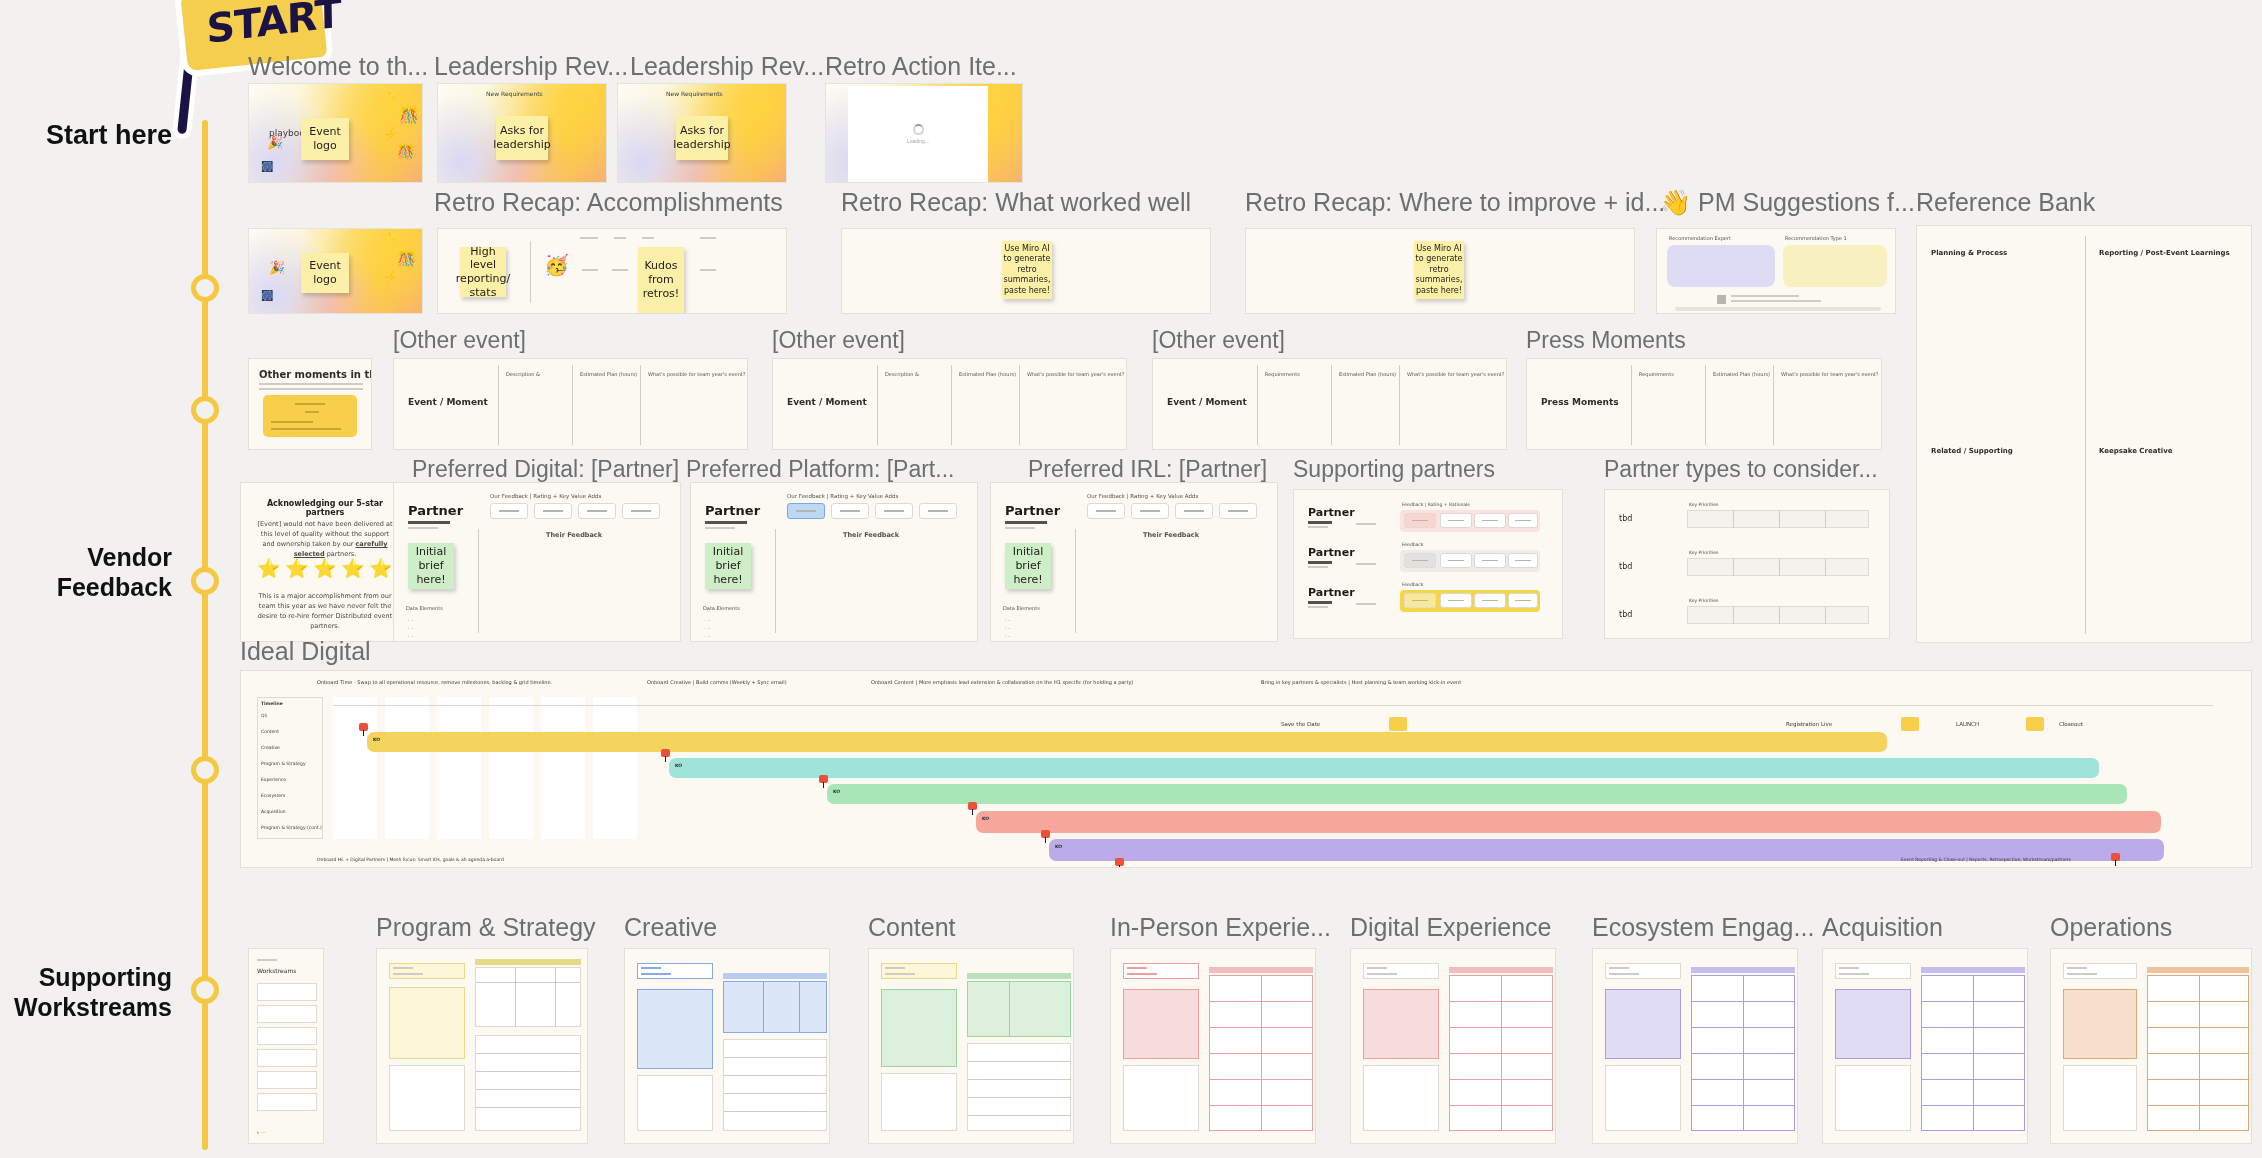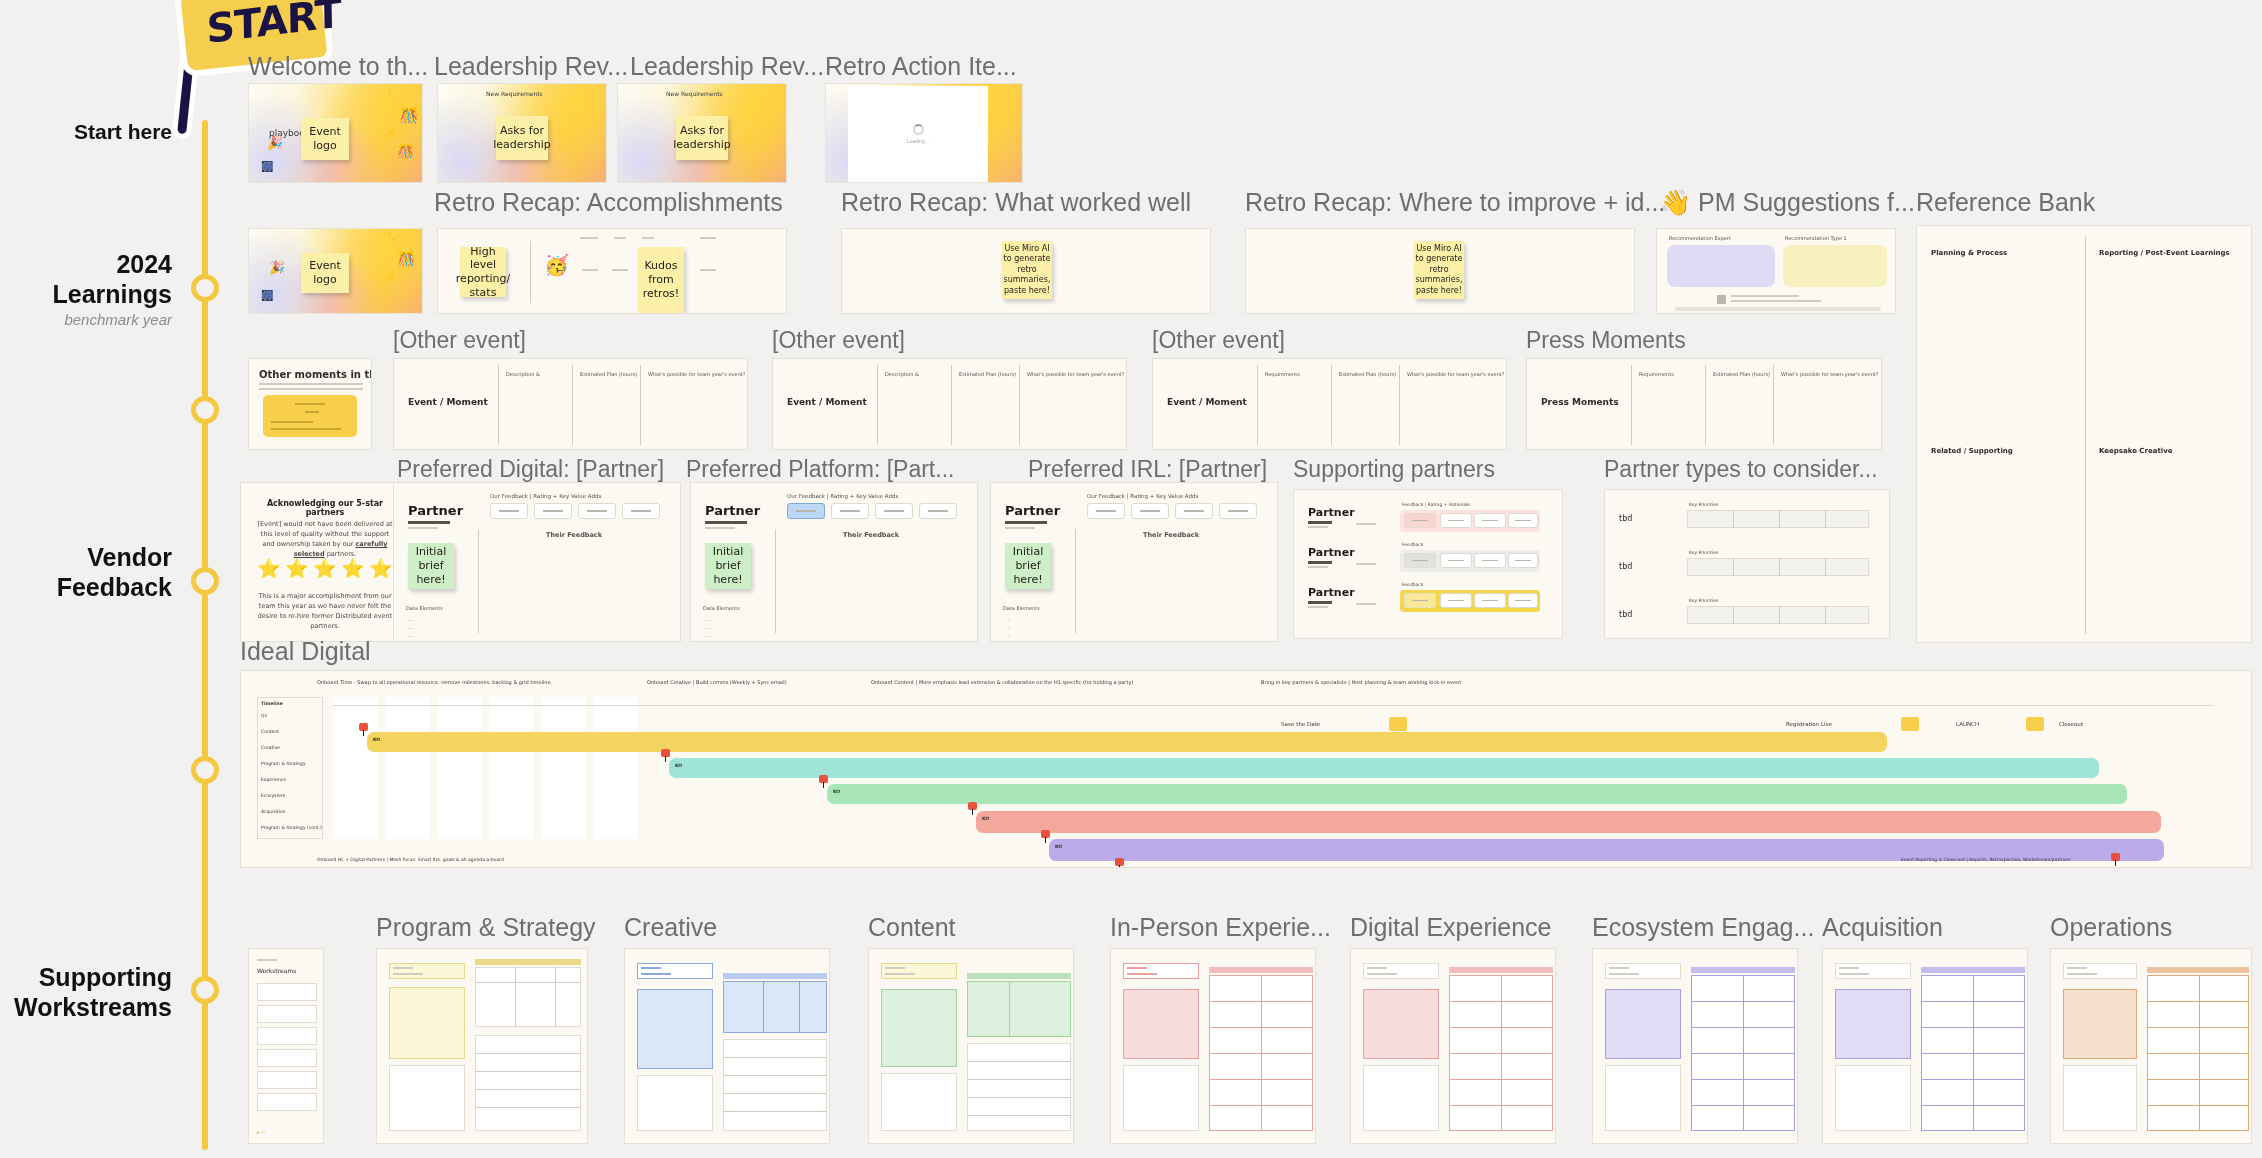--- a/index.html
+++ b/index.html
@@ -172,28 +172,24 @@
   <div class="rail-dot" style="top:567px"></div>
   <div class="rail-dot" style="top:756px"></div>
   <div class="rail-dot" style="top:976px"></div>
 
   <div class="flag-wrap">
     <div class="flag-pole"></div>
     <div class="flag-cloth"></div>
     <div class="flag-text">START</div>
   </div>
 
-  <div class="sec-label" style="left:0;top:120px;width:172px;font-size:21px">
+  <div class="sec-label" style="left:0;top:120px;width:172px;font-size:27px">
     <span>Start here</span>
   </div>
 
-  <div class="sec-label" style="left:0;top:250px;width:172px;font-size:25px">
-    <span>2024 Learnings</span>
-    <span class="sub">benchmark year</span>
-  </div>
 
 
   <div class="sec-label" style="left:0;top:543px;width:172px;font-size:25px">
     <span>Vendor</span><br>
     <span>Feedback</span>
   </div>
 
 
   <div class="sec-label" style="left:0;top:963px;width:172px;font-size:25px">
     <span>Supporting</span><br>
@@ -338,21 +334,21 @@
   <div class="frame" style="left:1526px;top:358px;width:356px;height:92px">
     <div class="vline" style="left:104px;top:6px;height:80px"></div>
     <div class="hdr-txt" style="left:14px;top:38px;font-size:9px">Press Moments</div>
     <div class="mini-txt" style="left:112px;top:12px">Requirements</div>
     <div class="mini-txt" style="left:186px;top:12px">Estimated Plan (hours)</div>
     <div class="mini-txt" style="left:254px;top:12px">What's possible for team year's event?</div>
     <div class="vline" style="left:178px;top:6px;height:80px"></div>
     <div class="vline" style="left:246px;top:6px;height:80px"></div>
   </div>
 
-  <div class="frame-title small" style="left:397px;top:456px">Preferred Digital: [Partner]</div>
+  <div class="frame-title small" style="left:412px;top:456px">Preferred Digital: [Partner]</div>
   <div class="frame-title small" style="left:686px;top:456px">Preferred Platform: [Part...</div>
   <div class="frame-title small" style="left:1028px;top:456px">Preferred IRL: [Partner]</div>
   <div class="frame-title small" style="left:1293px;top:456px">Supporting partners</div>
   <div class="frame-title small" style="left:1604px;top:456px">Partner types to consider...</div>
 
   <div class="frame" style="left:240px;top:482px;width:168px;height:160px">
     <div class="vf-title">Acknowledging our 5-star partners</div>
     <div class="vf-body" style="top:36px">
       <span>[Event] would not have been delivered at this level of quality without the support and ownership taken by our </span><span class="u">carefully selected</span><span> partners.</span>
     </div>

